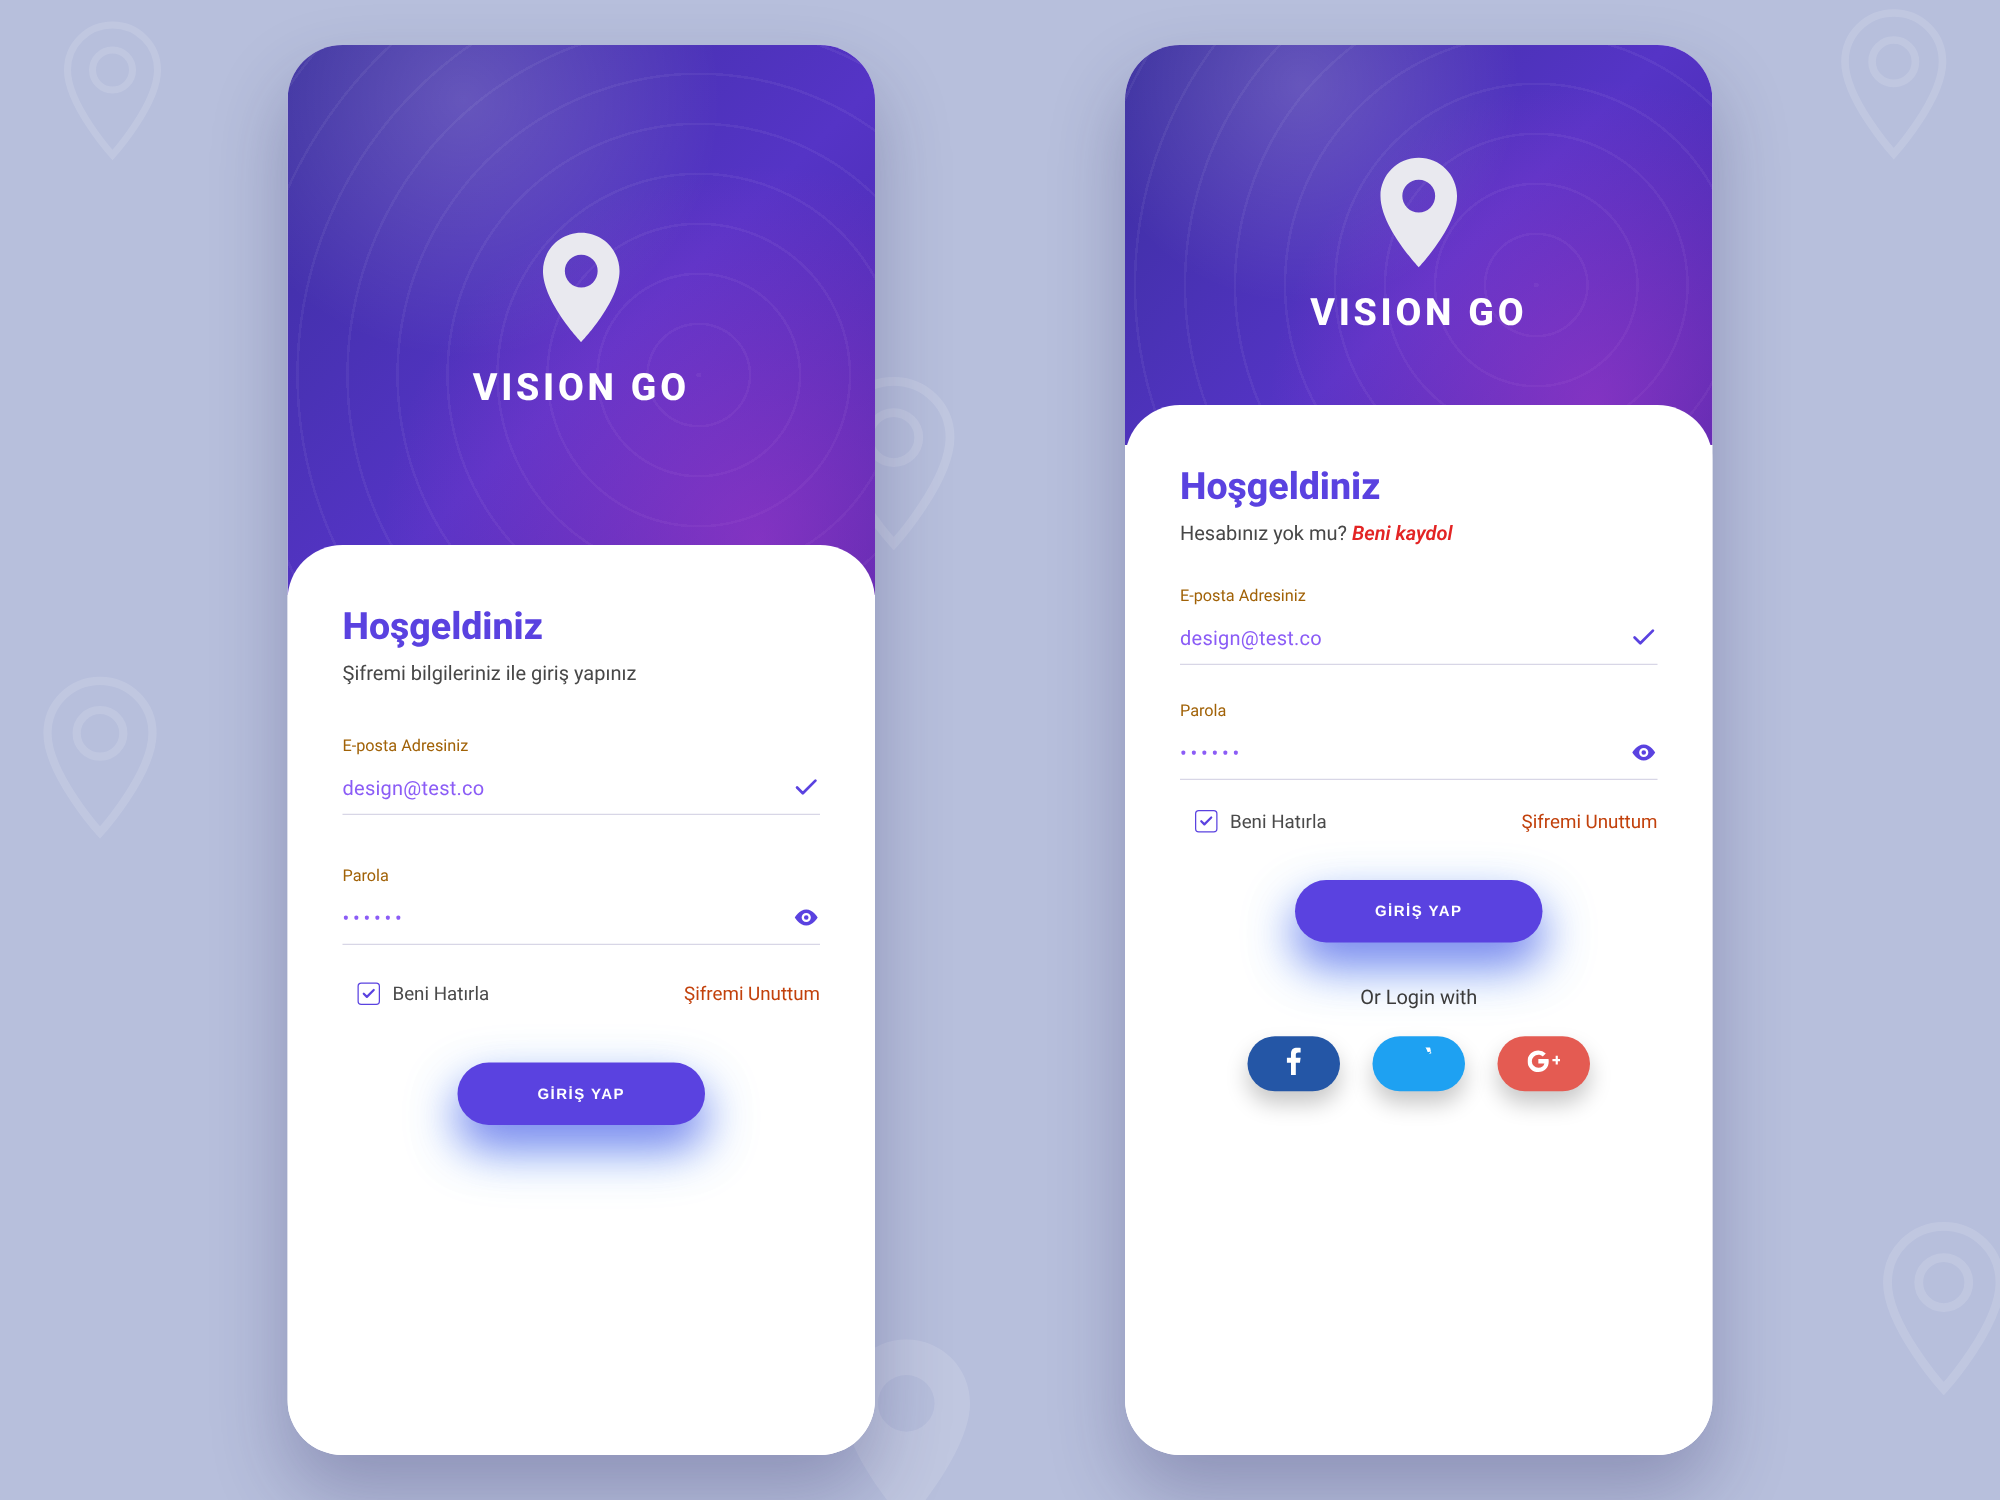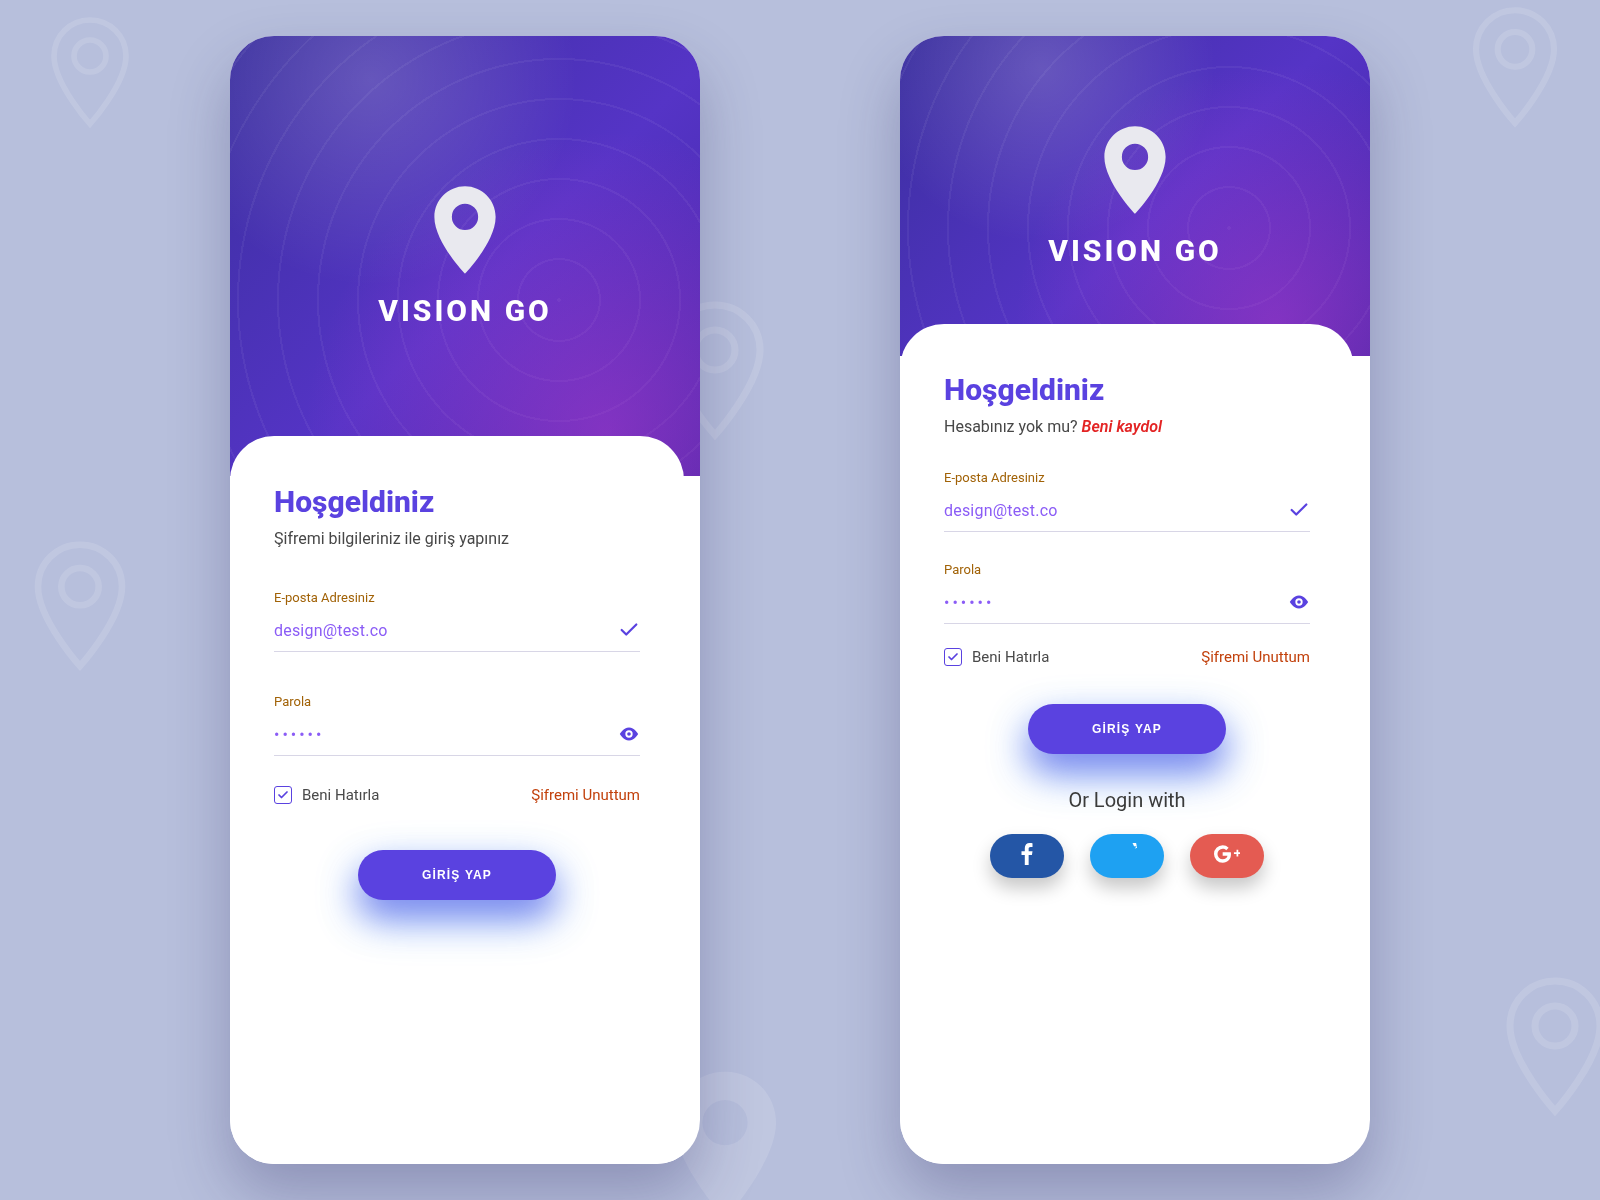--- a/index.html
+++ b/index.html
@@ -54,21 +54,21 @@
     gap: 18px;
   }
   .brand .logo-pin svg { width: 70px; height: 90px; display:block; }
   .brand .title {
     font-size: 30px;
     font-weight: 800;
     letter-spacing: 3px;
   }
   .card {
     position: absolute;
-    left: 0; right: 16px; bottom: 0;
+    left: 0; right: 0; bottom: 0;
     background: #fff;
     border-top-left-radius: 44px;
     border-top-right-radius: 44px;
     padding: 48px 44px 22px 44px;
   }
   .phone-a .card { top: 400px; }
   .phone-b .card { top: 288px; }
 
   .welcome {
     color: #5a42e0;
@@ -103,21 +103,21 @@
     color: #8b5cf6;
     font-size: 16px;
     letter-spacing: 0.2px;
     flex: 1;
   }
   .field .value.dots { letter-spacing: 3px; }
   .field .trail-icon { color: #5a42e0; display:flex; }
   .opts {
     margin-top: 30px;
     display: flex; align-items: center; justify-content: space-between;
-    color: #4a4a4a; font-size: 15px;
+    color: #4a4a4a; font-size: 15px; margin-left: 12px;
   }
   .remember { display:flex; align-items:center; gap:10px; }
   .chk {
     width: 18px; height: 18px; border: 1.5px solid #5a42e0; border-radius: 3px;
     display:flex; align-items:center; justify-content:center; color:#5a42e0;
   }
   .forgot { color:#c2410c; }
   .cta-wrap { display:flex; justify-content:center; margin-top: 46px; }
   .cta {
     background: #5a42e0;
@@ -128,21 +128,21 @@
     border: none;
     border-radius: 999px;
     padding: 18px 64px;
     box-shadow: 0 18px 34px rgba(72,66,224,0.55), 0 18px 44px rgba(66,176,255,0.45);
     cursor: pointer;
   }
   .or-row {
     margin-top: 34px;
     text-align: center;
     color: #3b3b3b;
-    font-size: 20px;
+    font-size: 16px;
   }
   .social {
     margin-top: 22px;
     display:flex; justify-content:center; gap:26px;
   }
   .soc {
     width: 74px; height: 44px;
     border-radius: 999px;
     display:flex; align-items:center; justify-content:center;
     color:#fff;

